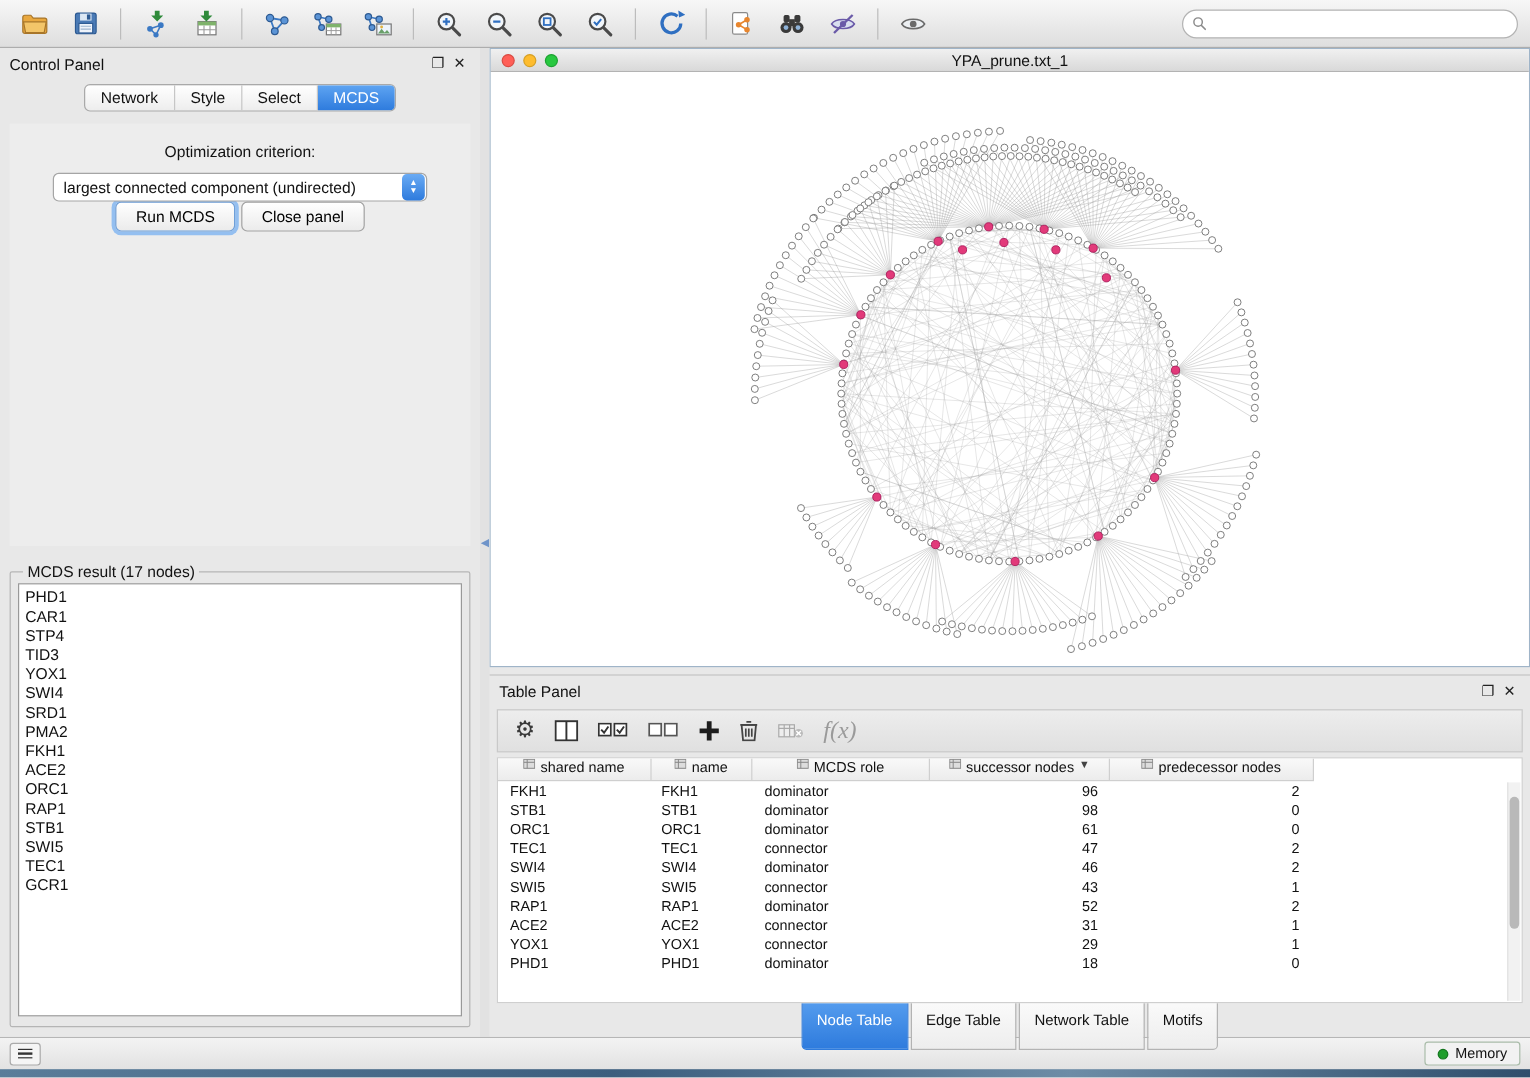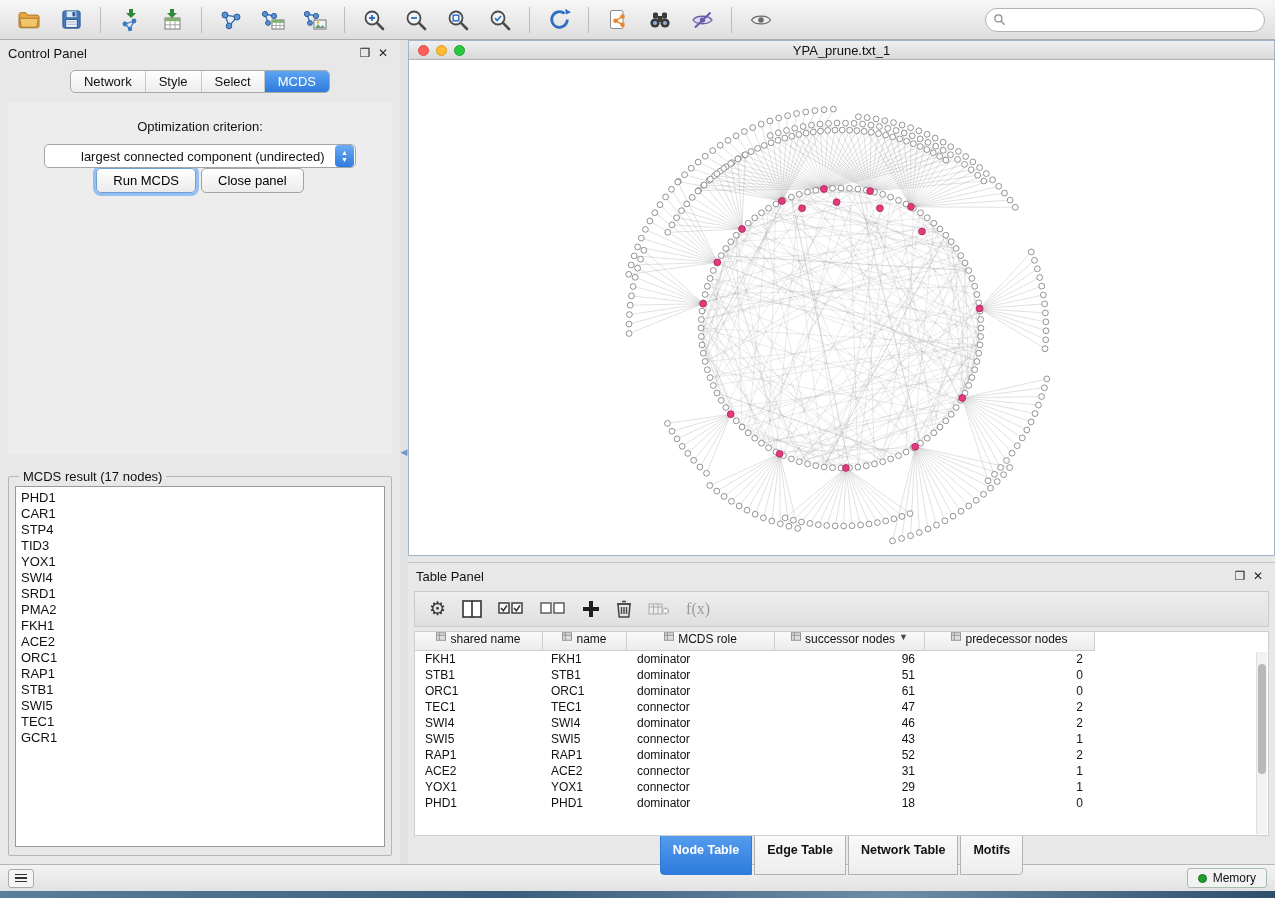--- a/index.html
+++ b/index.html
@@ -26,21 +26,21 @@
   .wicon { font-size:12px; color:#222; width:18px; text-align:center; cursor:default; }
   .seg-wrap { display:flex; justify-content:center; margin:4px 0 2px; }
   .seg { display:inline-flex; border:1px solid #a9a9a9; border-radius:5px; overflow:hidden;
     background:linear-gradient(#ffffff,#ededed); }
   .seg .tab { padding:3px 13px; font-size:13px; border-left:1px solid #c6c6c6; background:transparent; cursor:default; }
   .seg .tab:first-child { border-left:none; }
   .seg .tab.active { background:linear-gradient(#5ea4f2,#2e7bdd); color:#fff; }
   .cbody { background:#ededed; margin:8px 8px 0; padding-top:16px; height:352px; }
   .optlabel { text-align:center; font-size:13px; margin-bottom:10px; }
   .dropdown { width:312px; height:24px; margin:0 auto; background:#fff; border:1px solid #a5a5a5;
-    border-radius:5px; display:flex; align-items:center; position:relative; font-size:13px;padding-left:28px; }
+    border-radius:5px; display:flex; align-items:center; position:relative; font-size:13px; }
   .dropdown .dval { padding-left:8px; flex:1; white-space:nowrap; overflow:hidden; }
   .stepper { width:19px; height:22px; border-radius:4px; background:linear-gradient(#6aabf4,#2e7bdd);
     display:flex; flex-direction:column; align-items:center; justify-content:center; gap:1px; margin-right:1px; }
   .stepper span { color:#fff; font-size:7px; line-height:6px; }
   .btnrow { display:flex; justify-content:center; gap:5px; }
   .mbtn { font-family:"Liberation Sans",sans-serif; font-size:13px; padding:4px 16px; border:1px solid #a3a3a3;
     border-radius:5px; background:linear-gradient(#ffffff,#ebebeb); cursor:default; }
   .mbtn.focusring { box-shadow:0 0 0 3px #94bff0; border-color:#6f9fd8; }
   .result-fieldset { margin:14px 8px 8px; border:1px solid #b5b5b5; border-radius:2px; padding:2px 6px 8px; flex:1; display:flex; flex-direction:column; }
   .result-fieldset legend { font-size:13px; padding:0 4px; margin-left:4px; }
@@ -63,40 +63,40 @@
   .net-title { position:absolute; left:0; right:0; text-align:center; font-size:13px; color:#111; }
   .net-canvas { flex:1; background:#fff; }
   .net-canvas svg { display:block; }
 
   
   .tpanel { flex:1; margin-top:6px; background:#e8e8e8; display:flex; flex-direction:column; border-top:1px solid #c4c4c4; }
   .ttoolbar { height:36px; background:linear-gradient(#ededed,#e0e0e0); border:1px solid #c9c9c9;
     margin:2px 6px 0; display:flex; align-items:center; gap:16px; padding:0 14px; }
   .ticon { display:flex; align-items:center; justify-content:center; height:26px; }
   .gearglyph { font-size:19px; color:#3a3a3a; line-height:20px; }
-  .fx { font-family:"Liberation Serif", serif; color:#9a9a9a; font-size:16px; }
+  .fx { font-family:"Liberation Serif", serif; font-style:italic; color:#9a9a9a; font-size:20px; }
   .tablewrap { flex:1; background:#fff; margin:4px 6px 0; border:1px solid #cfcfcf; position:relative; overflow:hidden; }
   .thead { display:flex; height:19px; background:linear-gradient(#f9f9f9,#ececec); border-bottom:1px solid #cfcfcf; width:680px; }
   .hcell { display:flex; align-items:flex-start; justify-content:center; gap:4px; font-size:12px;
     border-right:1px solid #cfcfcf; height:100%; }
   .sorticon { width:10px; height:9px; }
   .sortdir { font-size:9px; color:#444; }
   .trow { display:flex; height:16px; }
   .tcell { font-size:12px; line-height:16px; white-space:nowrap; overflow:hidden; }
   .c0 { width:128px; padding-left:10px; }
   .c1 { width:84px; padding-left:8px; }
   .c2 { width:148px; padding-left:10px; }
   .c3 { width:150px; text-align:right; padding-right:10px; }
   .c4 { width:170px; text-align:right; padding-right:12px; }
   .hcell.c0,.hcell.c1,.hcell.c2,.hcell.c3,.hcell.c4 { padding:0; text-align:center; justify-content:center; }
   .vscroll { position:absolute; right:1px; top:20px; bottom:1px; width:11px; background:#f2f2f2; border-left:1px solid #e0e0e0; }
   .vthumb { position:absolute; top:12px; height:110px; left:1px; width:8px; background:#b9b9b9; border-radius:4px; }
   .ttabs { height:28px; display:flex; align-items:center; justify-content:center; gap:2px; }
   .ttab { font-size:12.5px; padding:17px 12px; border:1px solid #b3b3b3; background:linear-gradient(#fdfdfd,#ededed);
-    cursor:default;font-weight:bold; }
+    cursor:default; }
   .ttab:first-child { border-radius:4px 0 0 4px; }
   .ttab:last-child { border-radius:0 4px 4px 0; }
   .ttab.active { background:linear-gradient(#5ea4f2,#2e7bdd); color:#fff; border-color:#2e7bdd; }
 
   
   .statusbar { height:27px; background:linear-gradient(#f3f3f3,#e2e2e2); border-top:1px solid #b6b6b6;
     display:flex; align-items:center; padding:0 8px; }
   .listbtn { width:26px; height:19px; border:1px solid #aaa; border-radius:3px; background:#f5f5f5;
     display:flex; align-items:center; justify-content:center; }
   .listbtn .bars { width:12px; }
@@ -769,21 +769,21 @@
               <div class="tcell c0">FKH1</div>
               <div class="tcell c1">FKH1</div>
               <div class="tcell c2">dominator</div>
               <div class="tcell c3">96</div>
               <div class="tcell c4">2</div>
             </div>
             <div class="trow">
               <div class="tcell c0">STB1</div>
               <div class="tcell c1">STB1</div>
               <div class="tcell c2">dominator</div>
-              <div class="tcell c3">51</div>
+              <div class="tcell c3">98</div>
               <div class="tcell c4">0</div>
             </div>
             <div class="trow">
               <div class="tcell c0">ORC1</div>
               <div class="tcell c1">ORC1</div>
               <div class="tcell c2">dominator</div>
               <div class="tcell c3">61</div>
               <div class="tcell c4">0</div>
             </div>
             <div class="trow">

